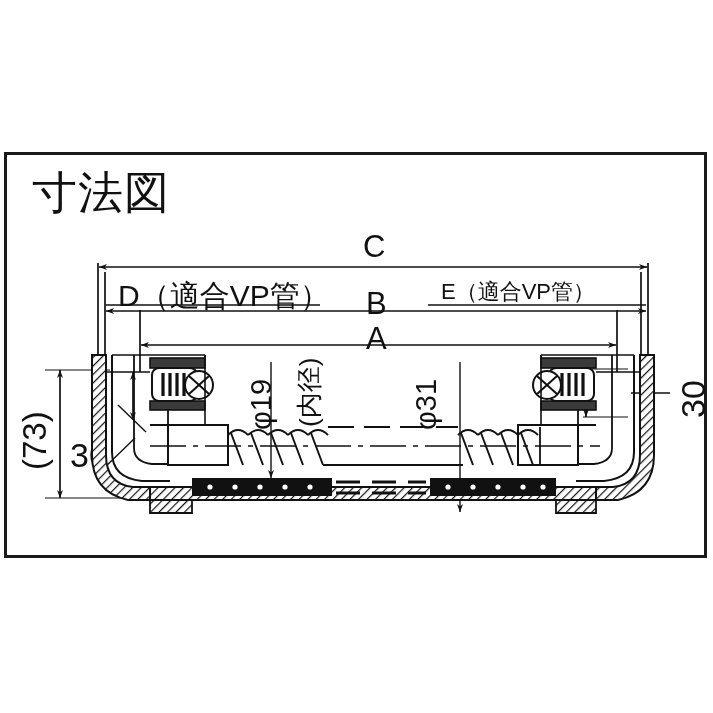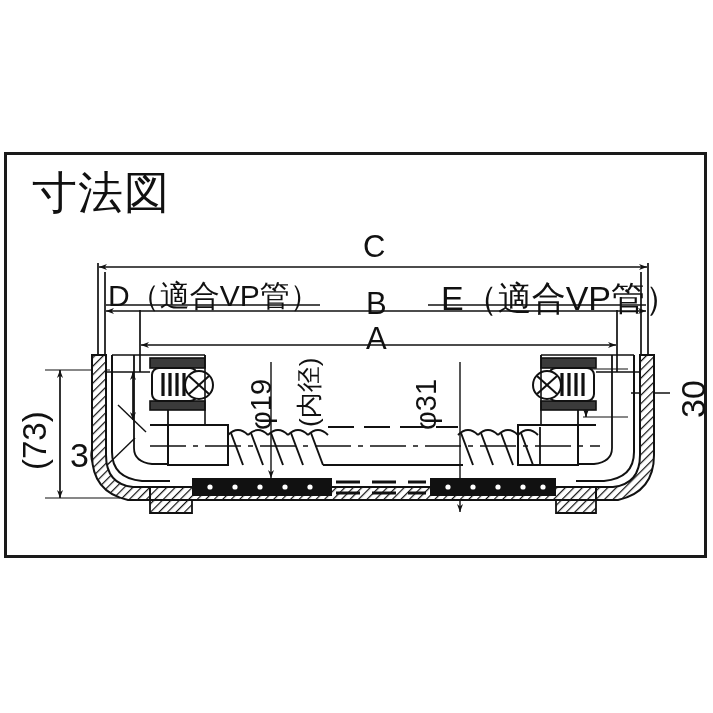--- a/index.html
+++ b/index.html
@@ -45,22 +45,22 @@
     left: 472px;
     top: 172px;
     font-size: 38px;
   }
   .dimlabel {
     font-size: 31px;
   }
   #label-C { left: 363px; top: 231px; }
   #label-B { left: 366px; top: 288px; }
   #label-A { left: 366px; top: 323px; }
-  #label-D { left: 108px; top: 281px; font-size: 30px; }
-  #label-E { left: 441px; top: 281px; font-size: 34px; }
+  #label-D { left: 118px; top: 281px; font-size: 30px; }
+  #label-E { left: 441px; top: 281px; font-size: 22px; }
   #label-30-left { left: 70px; top: 438px; font-size: 34px; }
   .rot-ccw {
     transform-origin: 0 0;
     transform: rotate(-90deg);
   }
   #label-73 { left: 18px; top: 470px; font-size: 33px; }
   #label-phi19 { left: 247px; top: 430px; font-size: 29px; }
   #label-naikei { left: 296px; top: 427px; font-size: 26px; }
   #label-phi31 { left: 412px; top: 430px; font-size: 29px; }
   #label-30-right { left: 676px; top: 418px; font-size: 34px; }

